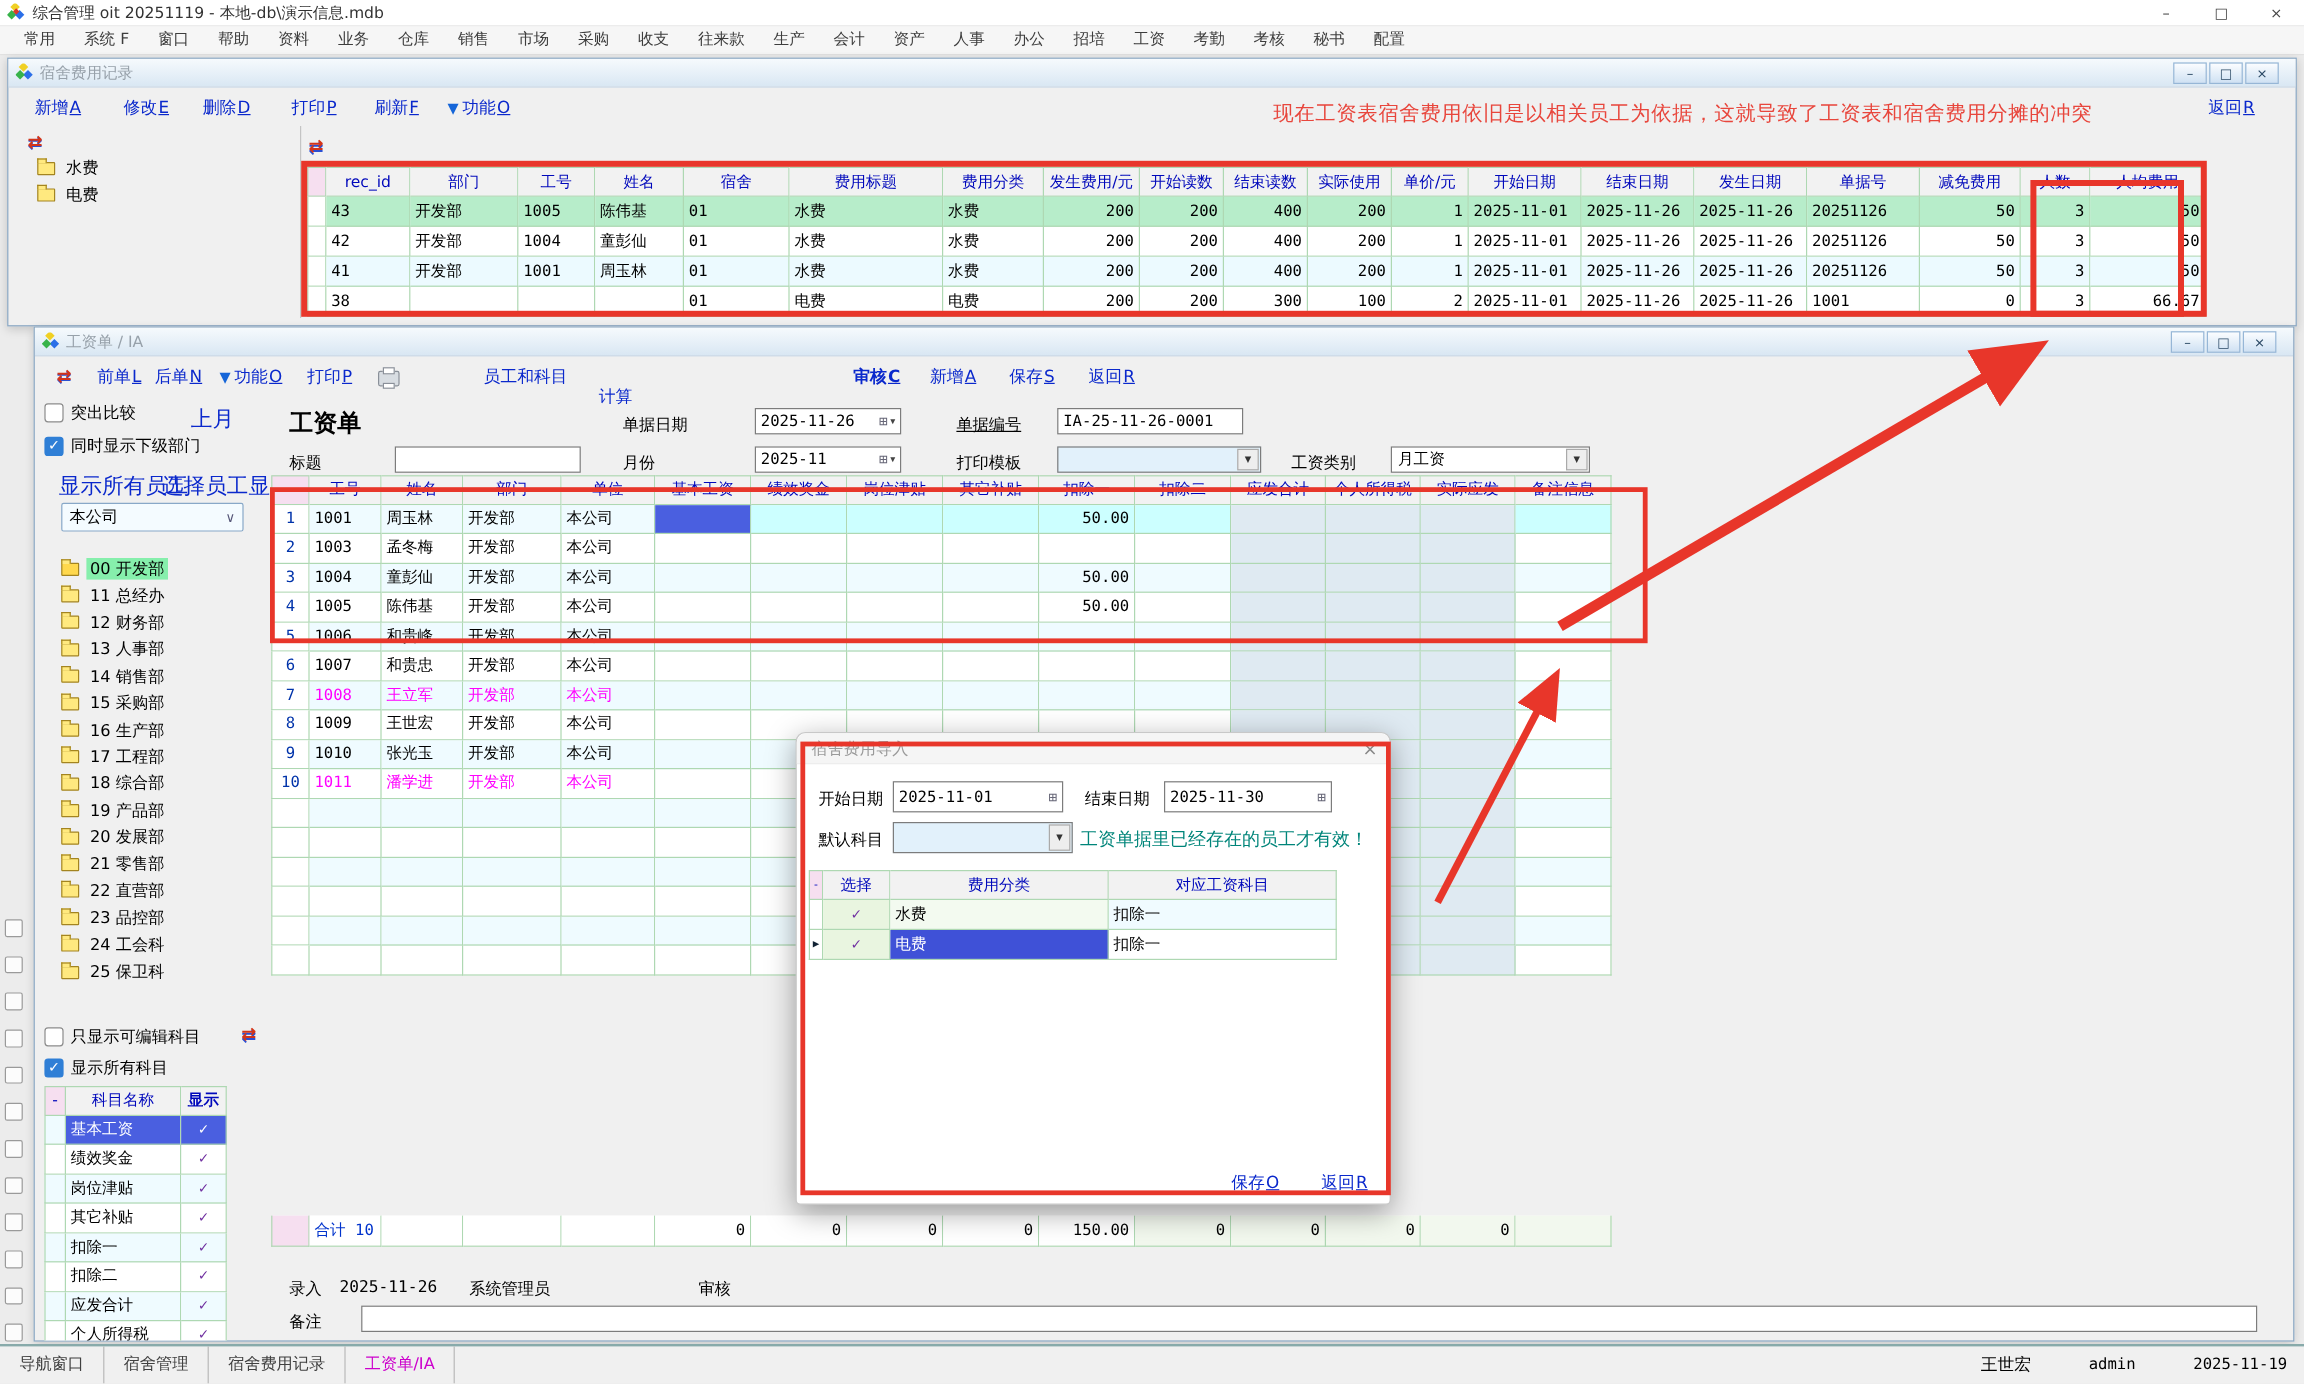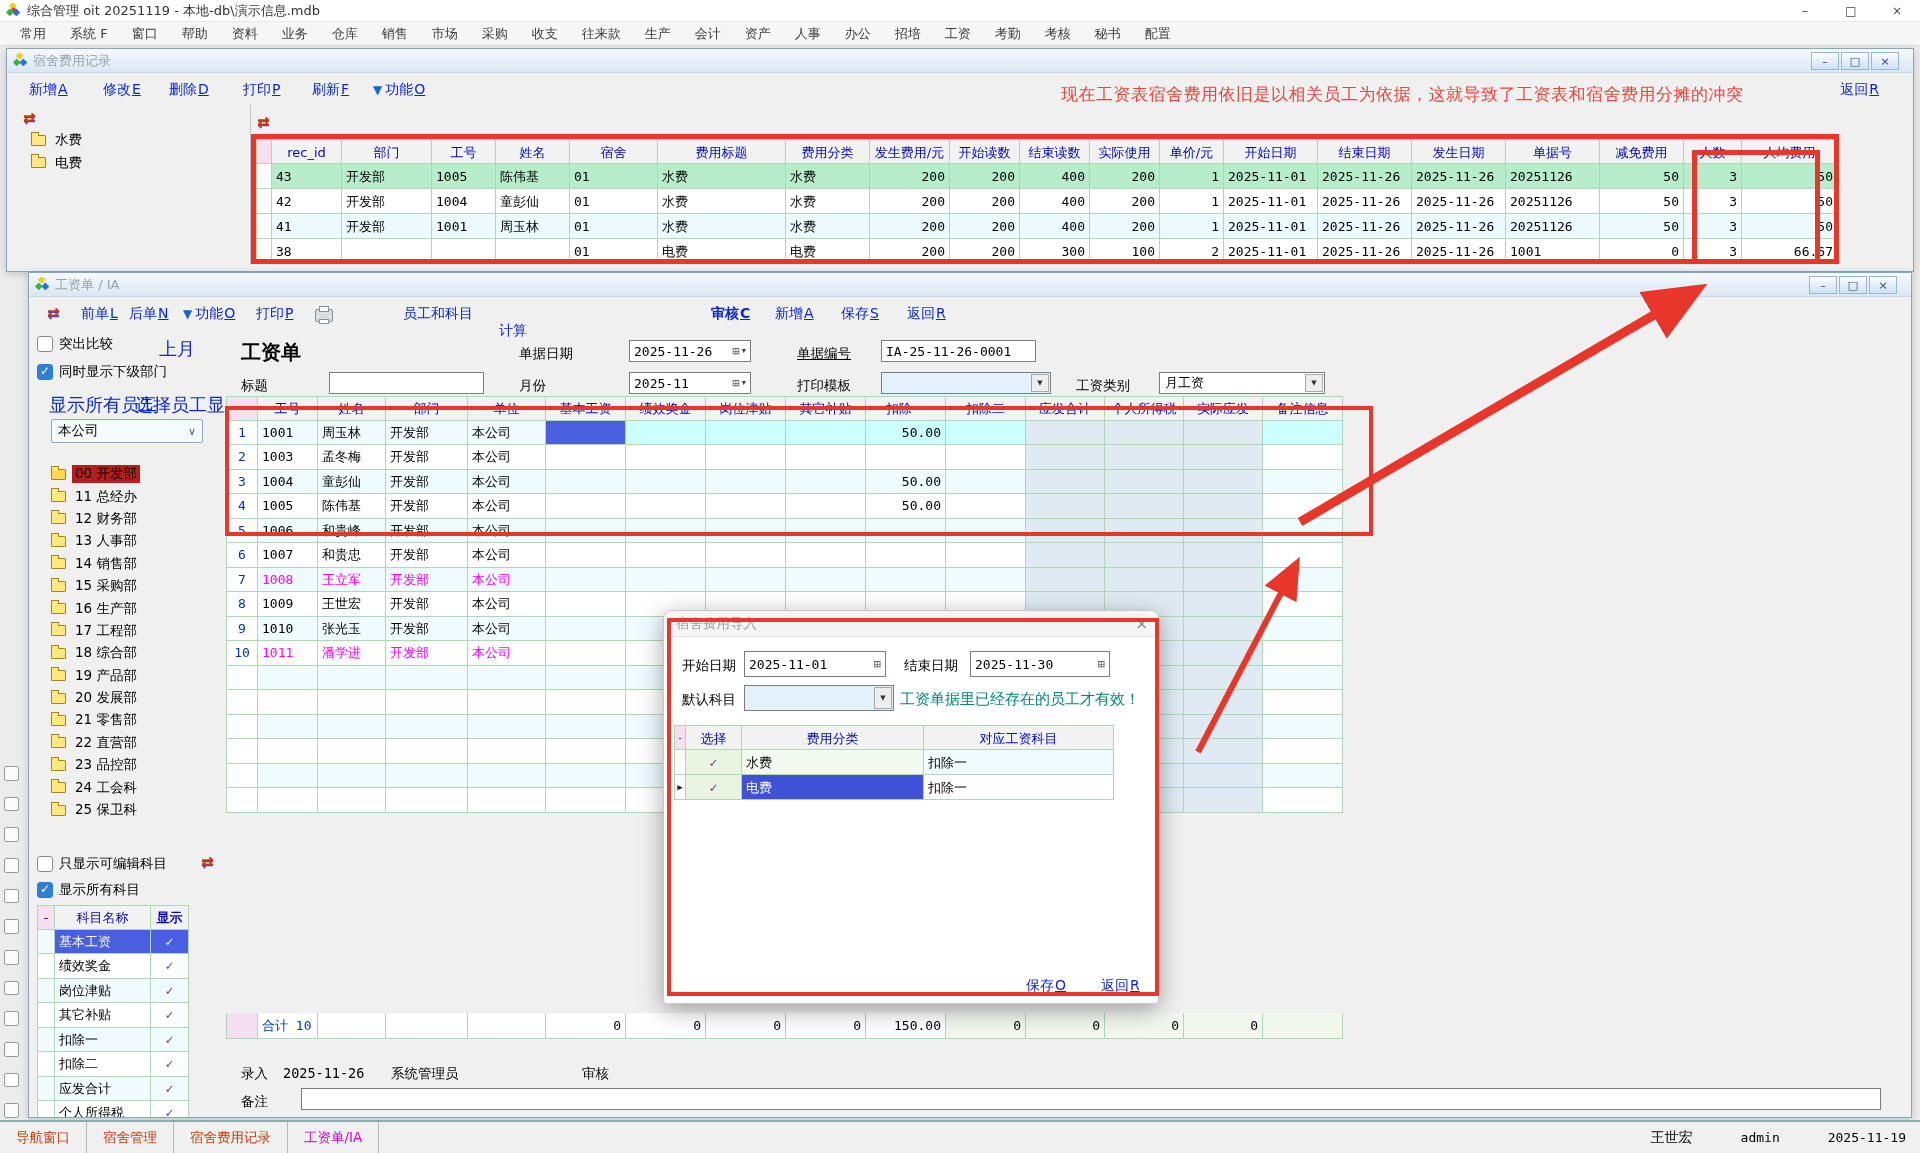--- a/index.html
+++ b/index.html
@@ -42,21 +42,21 @@
 
   .cbrow { position:absolute; display:flex; align-items:center; white-space:nowrap; font-size:13.5px; }
   .cb { width:16px; height:16px; border:1px solid #8b8b8b; border-radius:3px; background:#fff; margin-right:6px; position:relative; flex:0 0 16px; }
   .cb.on { background:#2f7fd6; border-color:#2f7fd6; }
   .cb.on::after { content:"✓"; position:absolute; left:2px; top:-1px; color:#fff; font-size:12px; font-weight:700; }
 
   
   .tree { position:absolute; }
   .tree-item { height:22.4px; display:flex; align-items:center; padding-left:14px; font-size:13.5px; white-space:nowrap; cursor:pointer; }
   .tree-item .lbl { padding:0 3px; }
-  .tree-item.sel .lbl { background:#b91c1c; }
+  .tree-item.sel .lbl { background:#86efac; }
   .folder { width:15px; height:11px; background:#ffe97f; border:1px solid #a38420; border-radius:1px; position:relative; margin-right:6px; flex:0 0 15px; }
   .folder::before { content:""; position:absolute; left:-1px; top:-4px; width:6px; height:3px; background:#ffe97f; border:1px solid #a38420; border-bottom:none; }
   .tree-item.sel .folder { background:#ffd84d; }
 
   
   .grid { position:absolute; --gb:#aed8b2; --rh:25px; background:#fff; }
   .grid .tr { display:grid; grid-template-columns:var(--cols); }
   .grid .td { height:var(--rh); line-height:var(--rh); padding:0 4px; border-right:1px solid var(--gb); border-bottom:1px solid var(--gb); overflow:hidden; white-space:nowrap; font-family:"DejaVu Sans Mono","Liberation Mono",monospace,"DejaVu Sans",sans-serif; font-size:13px; }
   .grid .td:first-child { border-left:1px solid var(--gb); }
   .grid .tr.head .td { background:#f2f2f2; color:#0008bb; text-align:center; border-top:1px solid var(--gb); font-family:"DejaVu Sans","Liberation Sans",sans-serif; }
@@ -116,21 +116,21 @@
   
   .redrect { position:absolute; border:5px solid #e8362a; z-index:50; pointer-events:none; }
   .overlay { position:absolute; left:0; top:0; z-index:55; pointer-events:none; }
 
   
   .dock { position:absolute; left:4px; top:742px; width:24px; height:376px; z-index:25; display:flex; flex-direction:column; align-items:flex-start; padding-top:24px; gap:16px; }
   .dock .sq { width:15px; height:15px; border:1px solid #9a9a9a; background:#fcfcfc; border-radius:2px; }
 
   
   .taskbar { position:absolute; left:0; top:1120px; width:1920px; height:33px; background:#f0f0f0; border-top:2px solid #8aa; display:flex; align-items:center; z-index:60; }
-  .tab { padding:0 16px; line-height:31px; color:#c2410c; font-size:13.5px; border-right:1px solid #b9b9b9; cursor:pointer; white-space:nowrap; }
+  .tab { padding:0 16px; line-height:31px; color:#404040; font-size:13.5px; border-right:1px solid #b9b9b9; cursor:pointer; white-space:nowrap; }
   .tab.active { color:#cc00cc; }
   .tb-right { margin-left:auto; display:flex; align-items:center; gap:48px; padding-right:14px; }
   .tb-user { font-size:14px; }
   .tb-meta { font-family:"DejaVu Sans Mono","Liberation Mono",monospace; font-size:13px; }
 </style>
 </head>
 <body>
 
 <div class="titlebar">
   <svg class="appicon" viewBox="0 0 16 16">

